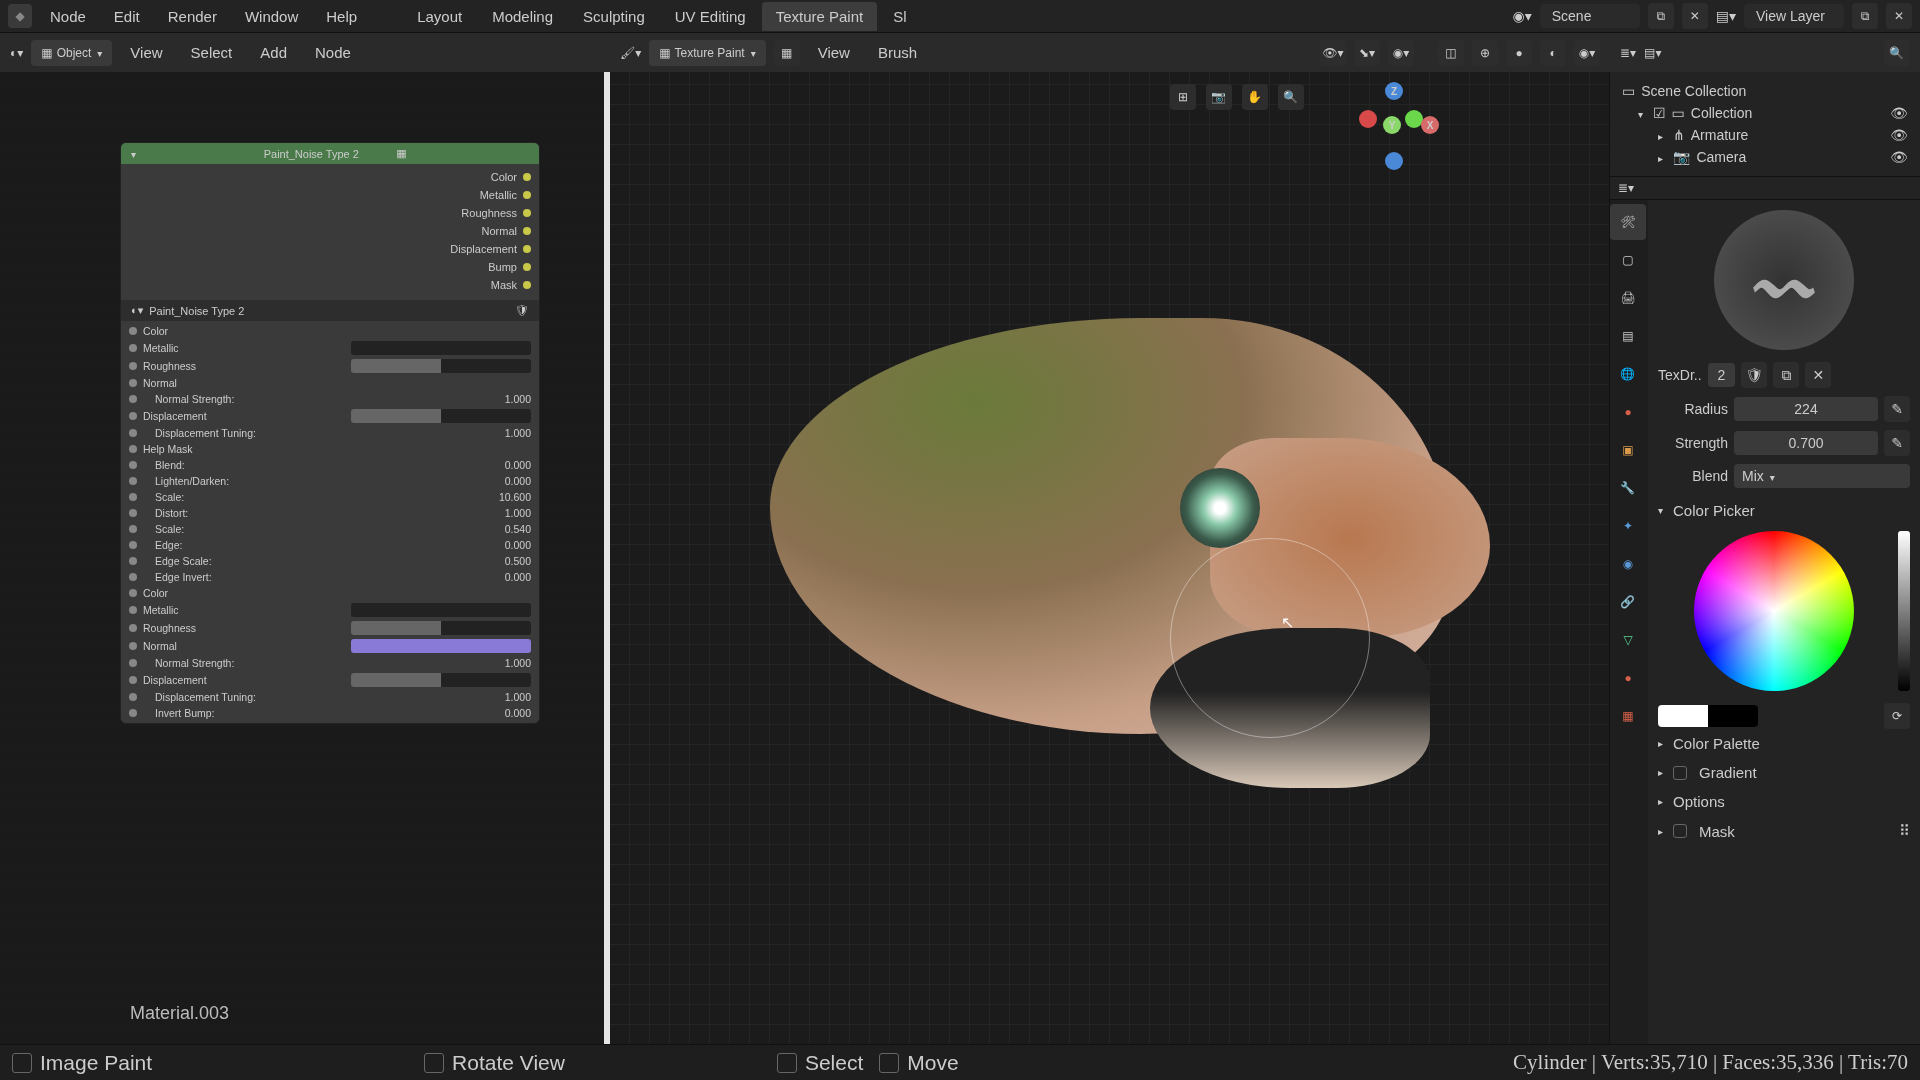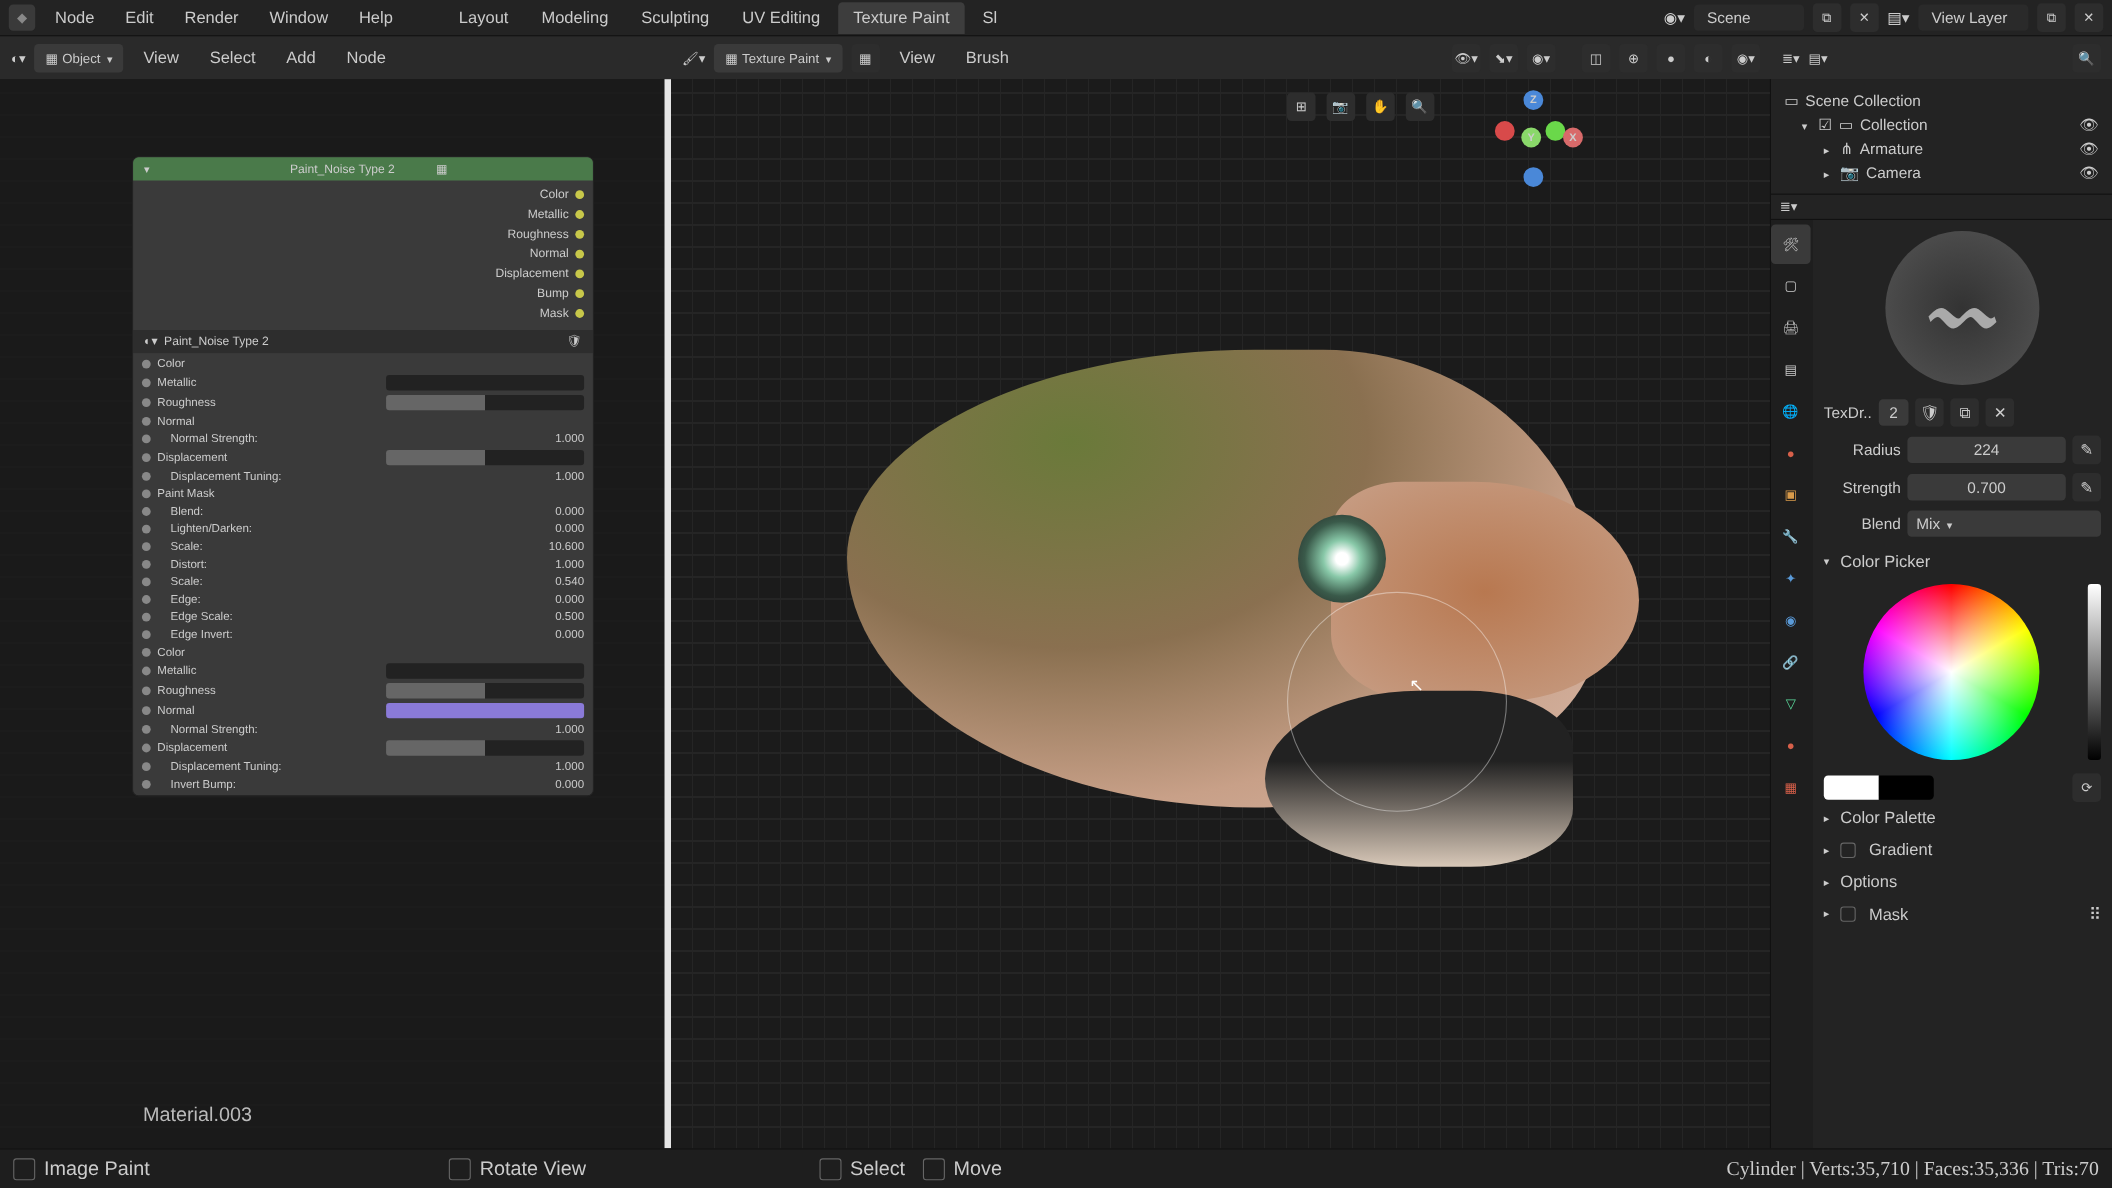--- a/index.html
+++ b/index.html
@@ -82,21 +82,21 @@
 .color-wheel { width: 160px; height: 160px; border-radius: 50%; background: conic-gradient(red, yellow, lime, cyan, blue, magenta, red); position: relative; margin: 6px auto; }
 .color-wheel::after { content: ""; position: absolute; inset: 0; background: radial-gradient(circle, white, transparent 70%); border-radius: 50%; }
 .color-picker-row { display: flex; gap: 8px; align-items: flex-start; }
 .value-slider { width: 12px; height: 160px; background: linear-gradient(180deg, #fff, #000); border-radius: 3px; margin-top: 6px; }
 .swatch-row { display: flex; gap: 0; margin-top: 6px; align-items: center; }
 .swatch { width: 50px; height: 22px; }
 .swatch.white { background: #fff; border-radius: 4px 0 0 4px; }
 .swatch.black { background: #000; border-radius: 0 4px 4px 0; }
 
 
-.status-bar { height: 36px; background: #1e1e1e; display: flex; align-items: center; padding: 0 12px; gap: 16px; position: absolute; bottom: 0; left: 0; right: 0; border-top: 1px solid #111; font-size: 18px; }
+.status-bar { height: 36px; background: #1e1e1e; display: flex; align-items: center; padding: 0 12px; gap: 16px; position: absolute; bottom: 0; left: 0; right: 0; border-top: 1px solid #111; font-size: 21px; }
 .status-item { display: flex; align-items: center; gap: 8px; }
 .status-icon { width: 20px; height: 20px; border: 1px solid #666; border-radius: 3px; }
 .status-right { margin-left: auto; font-family: Liberation Serif, serif; }
 
 .chevron::after { content: "▾"; font-size: 10px; margin-left: 2px; }
 .tri::before { content: "▸"; margin-right: 4px; font-size: 10px; }
 .tri.open::before { content: "▾"; }
 </style>
 </head>
 <body>
@@ -239,21 +239,21 @@
             <span class="label">Displacement</span>
             <span class="bar mid"></span>
           </div>
           <div class="node-input indent">
             <span class="socket-in"></span>
             <span class="label">Displacement Tuning:</span>
             <span class="value">1.000</span>
           </div>
           <div class="node-input">
             <span class="socket-in"></span>
-            <span class="label">Paint Mask</span>
+            <span class="label">Help Mask</span>
           </div>
           <div class="node-input indent">
             <span class="socket-in"></span>
             <span class="label">Blend:</span>
             <span class="value">0.000</span>
           </div>
           <div class="node-input indent">
             <span class="socket-in"></span>
             <span class="label">Lighten/Darken:</span>
             <span class="value">0.000</span>

